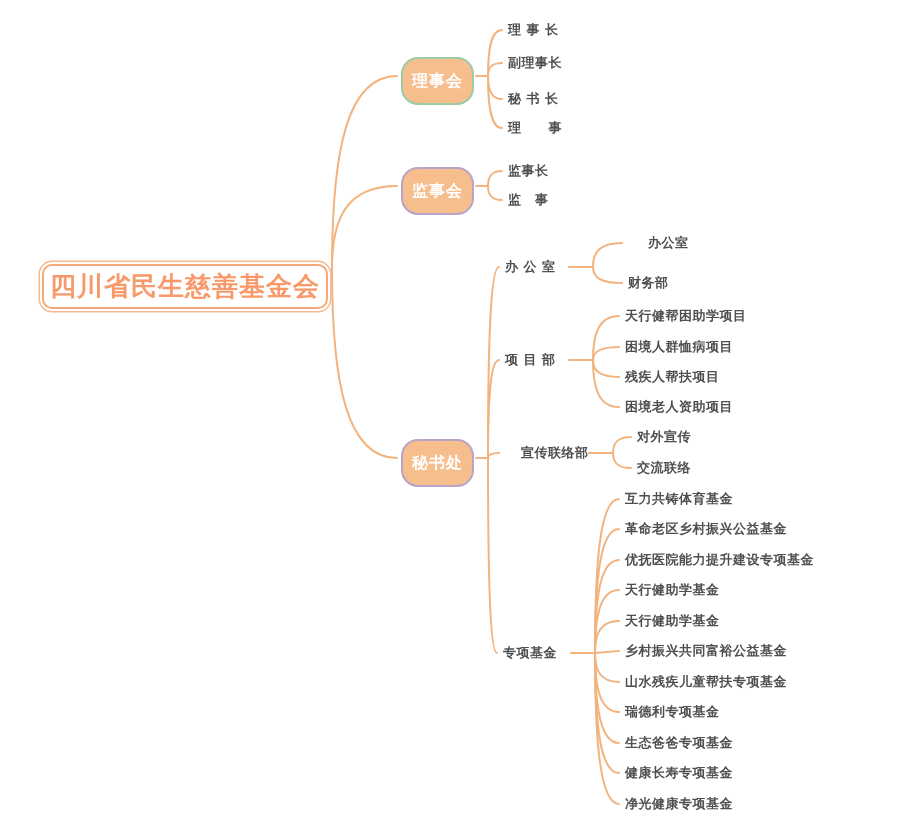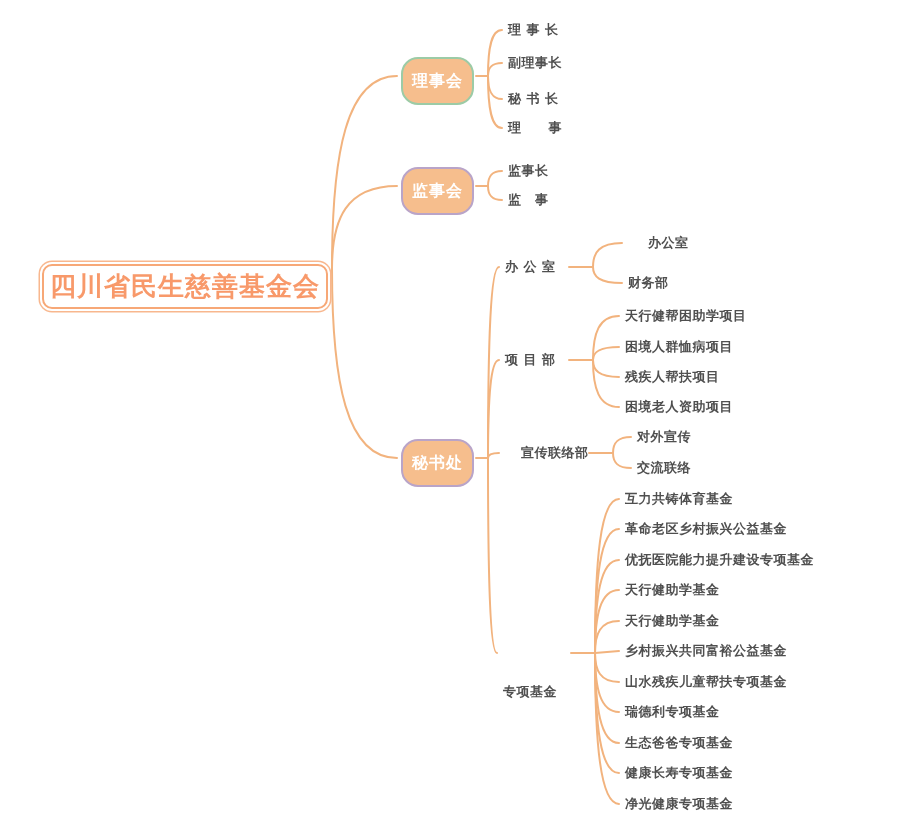--- a/index.html
+++ b/index.html
@@ -125,21 +125,21 @@
       <span class="label" style="left: 628px; top: 243px; margin-left: 20px;">办公室</span>
       <span class="label" style="left: 628px; top: 283px;">财务部</span>
       <span class="label" style="left: 505px; top: 360px;">项 目 部</span>
       <span class="label" style="left: 625px; top: 316px;">天行健帮困助学项目</span>
       <span class="label" style="left: 625px; top: 347px;">困境人群恤病项目</span>
       <span class="label" style="left: 625px; top: 377px;">残疾人帮扶项目</span>
       <span class="label" style="left: 625px; top: 407px;">困境老人资助项目</span>
       <span class="label" style="left: 505px; top: 453px; margin-left: 16px;">宣传联络部</span>
       <span class="label" style="left: 637px; top: 437px;">对外宣传</span>
       <span class="label" style="left: 637px; top: 468px;">交流联络</span>
-      <span class="label" style="left: 503px; top: 692px;">专项基金</span>
+      <span class="label" style="left: 503px; top: 653px;">专项基金</span>
       <span class="label" style="left: 625px; top: 499px;">互力共铸体育基金</span>
       <span class="label" style="left: 625px; top: 560px;">优抚医院能力提升建设专项基金</span>
       <span class="label" style="left: 625px; top: 529px;">革命老区乡村振兴公益基金</span>
       <span class="label" style="left: 625px; top: 590px;">天行健助学基金</span>
       <span class="label" style="left: 625px; top: 621px;">天行健助学基金</span>
       <span class="label" style="left: 625px; top: 651px;">乡村振兴共同富裕公益基金</span>
       <span class="label" style="left: 625px; top: 682px;">山水残疾儿童帮扶专项基金</span>
       <span class="label" style="left: 625px; top: 712px;">瑞德利专项基金</span>
       <span class="label" style="left: 625px; top: 743px;">生态爸爸专项基金</span>
       <span class="label" style="left: 625px; top: 773px;">健康长寿专项基金</span>

